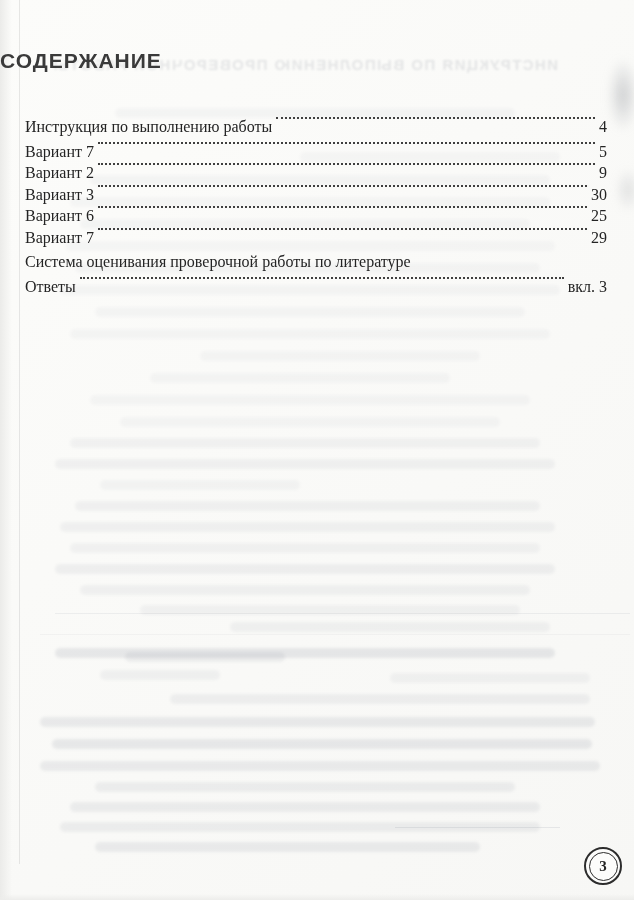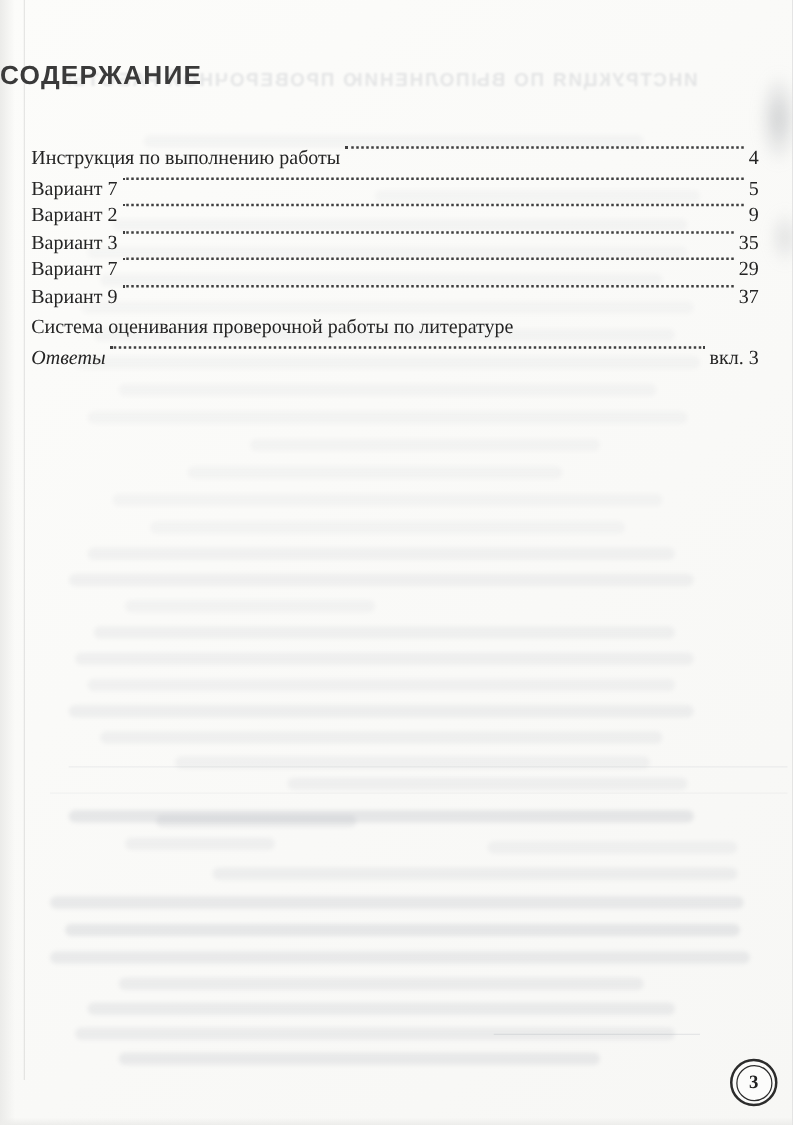--- a/index.html
+++ b/index.html
@@ -60,21 +60,21 @@
     color:#3a3a3a;
   }
   .toc {
     position:absolute; top:117px; left:25px; right:27px; z-index:2;
     font-size:16px; color:#242424;
   }
   .toc-row { display:flex; align-items:flex-start; height:21.5px; }
   .toc-row.first { height:22px; margin-bottom:2.5px; }
   .toc-row.pregap { margin-top:3px; }
   .toc-label { white-space:nowrap; line-height:20px; }
-  .toc-label.italic { font-style:italic; }
+  .toc-label.italic { }
   .toc-leader {
     flex:1; height:0; border-bottom:2px dotted #3f3f3f;
     margin:0 2px 4px 4px;
   }
   .toc-page { white-space:nowrap; line-height:20px; padding-left:2px; }
   
   .page-circle {
     position:absolute; left:584px; top:847px; width:38px; height:38px;
     border:2px solid #2c2c2c; border-radius:50%; box-sizing:border-box;
     z-index:2; background:rgba(255,255,255,0.6);
@@ -157,31 +157,31 @@
         <span class="toc-page">5</span>
       </div>
       <div class="toc-row">
         <span class="toc-label">Вариант 2</span>
         <div class="toc-leader"></div>
         <span class="toc-page">9</span>
       </div>
       <div class="toc-row">
         <span class="toc-label">Вариант 3</span>
         <div class="toc-leader"></div>
-        <span class="toc-page">35</span>
+        <span class="toc-page">30</span>
+      </div>
+      <div class="toc-row">
+        <span class="toc-label">Вариант 6</span>
+        <div class="toc-leader"></div>
+        <span class="toc-page">25</span>
       </div>
       <div class="toc-row">
         <span class="toc-label">Вариант 7</span>
         <div class="toc-leader"></div>
         <span class="toc-page">29</span>
-      </div>
-      <div class="toc-row">
-        <span class="toc-label">Вариант 9</span>
-        <div class="toc-leader"></div>
-        <span class="toc-page">37</span>
       </div>
       <div class="toc-row pregap">
         <span class="toc-label">Система оценивания проверочной работы по литературе</span>
       </div>
       <div class="toc-row pregap">
         <span class="toc-label italic">Ответы</span>
         <div class="toc-leader"></div>
         <span class="toc-page">вкл. 3</span>
       </div>
     </div>

